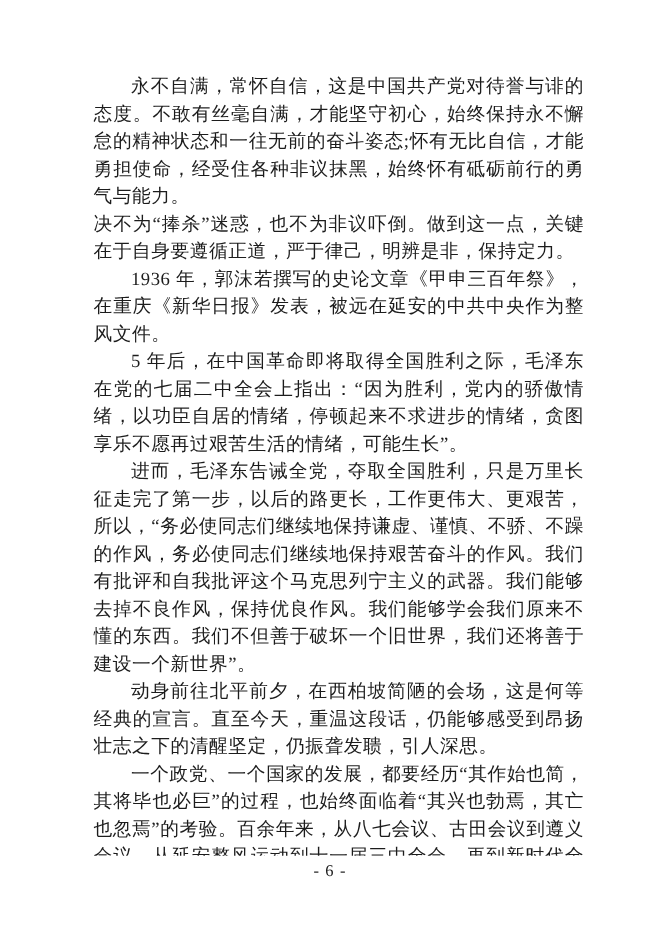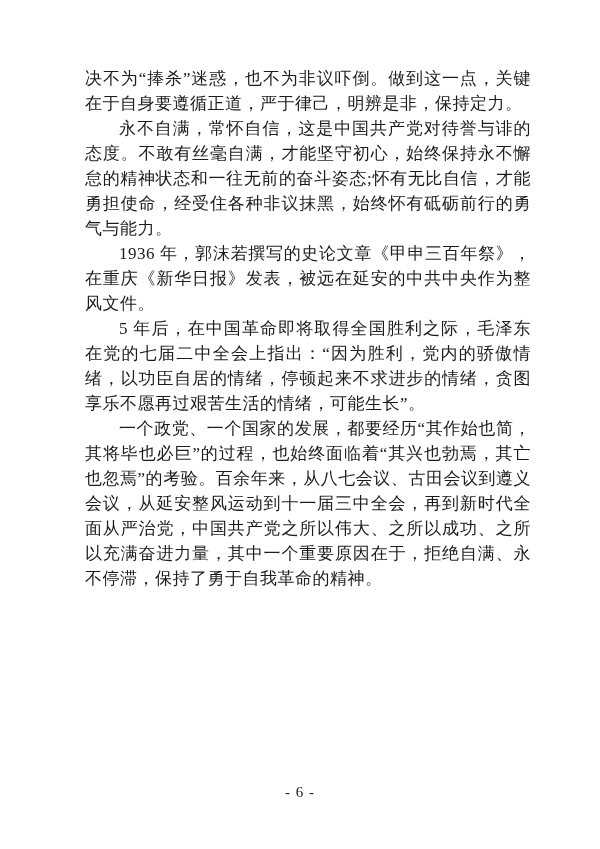--- a/index.html
+++ b/index.html
@@ -46,20 +46,22 @@
     color: #1c1c1c;
     letter-spacing: 1px;
     font-family: "Liberation Serif", "DejaVu Serif", serif;
   }
 </style>
 </head>
 <body>
 
 <div class="page">
   <div class="doc-body" id="doc-body">
+      <p class="para indent">永不自满，常怀自信，这是中国共产党对待誉与诽的态度。不敢有丝毫自满，才能坚守初心，始终保持永不懈怠的精神状态和一往无前的奋斗姿态;怀有无比自信，才能勇担使命，经受住各种非议抹黑，始终怀有砥砺前行的勇气与能力。</p>
       <p class="para">决不为“捧杀”迷惑，也不为非议吓倒。做到这一点，关键在于自身要遵循正道，严于律己，明辨是非，保持定力。</p>
-      <p class="para indent">永不自满，常怀自信，这是中国共产党对待誉与诽的态度。不敢有丝毫自满，才能坚守初心，始终保持永不懈怠的精神状态和一往无前的奋斗姿态;怀有无比自信，才能勇担使命，经受住各种非议抹黑，始终怀有砥砺前行的勇气与能力。</p>
       <p class="para indent">1936 年，郭沫若撰写的史论文章《甲申三百年祭》，在重庆《新华日报》发表，被远在延安的中共中央作为整风文件。</p>
       <p class="para indent">5 年后，在中国革命即将取得全国胜利之际，毛泽东在党的七届二中全会上指出：“因为胜利，党内的骄傲情绪，以功臣自居的情绪，停顿起来不求进步的情绪，贪图享乐不愿再过艰苦生活的情绪，可能生长”。</p>
+      <p class="para indent">进而，毛泽东告诫全党，夺取全国胜利，只是万里长征走完了第一步，以后的路更长，工作更伟大、更艰苦，所以，“务必使同志们继续地保持谦虚、谨慎、不骄、不躁的作风，务必使同志们继续地保持艰苦奋斗的作风。我们有批评和自我批评这个马克思列宁主义的武器。我们能够去掉不良作风，保持优良作风。我们能够学会我们原来不懂的东西。我们不但善于破坏一个旧世界，我们还将善于建设一个新世界”。</p>
+      <p class="para indent">动身前往北平前夕，在西柏坡简陋的会场，这是何等经典的宣言。直至今天，重温这段话，仍能够感受到昂扬壮志之下的清醒坚定，仍振聋发聩，引人深思。</p>
       <p class="para indent">一个政党、一个国家的发展，都要经历“其作始也简，其将毕也必巨”的过程，也始终面临着“其兴也勃焉，其亡也忽焉”的考验。百余年来，从八七会议、古田会议到遵义会议，从延安整风运动到十一届三中全会，再到新时代全面从严治党，中国共产党之所以伟大、之所以成功、之所以充满奋进力量，其中一个重要原因在于，拒绝自满、永不停滞，保持了勇于自我革命的精神。</p>
     </div>
   <div class="page-number">- 6 -</div>
 </div>
 
 </body></html>

